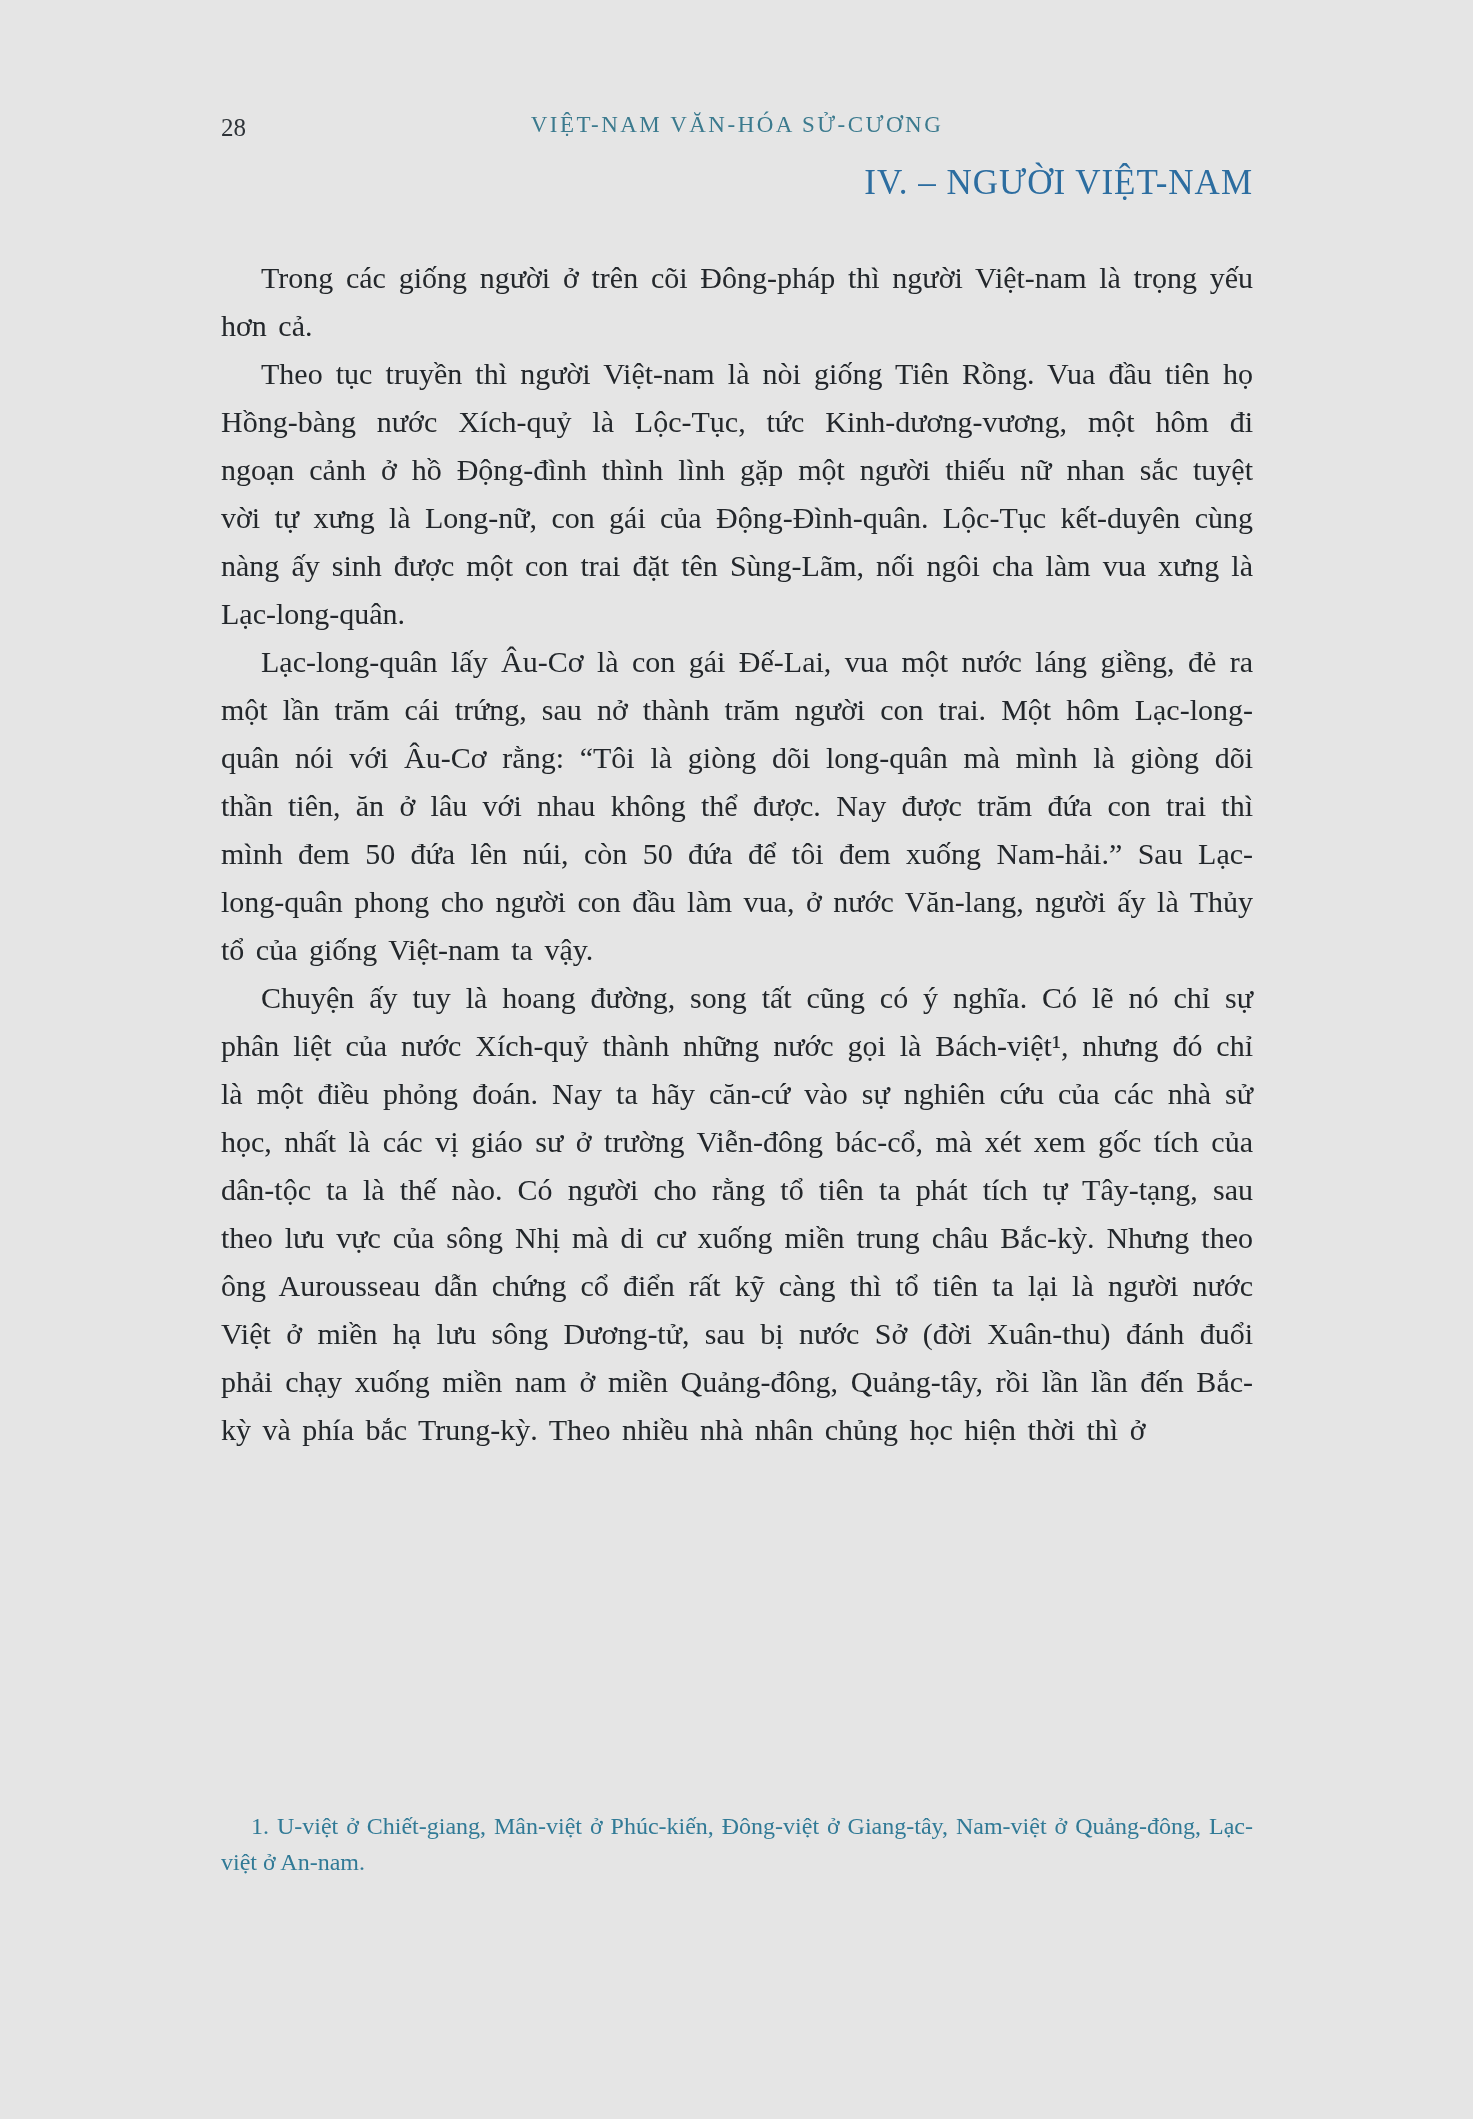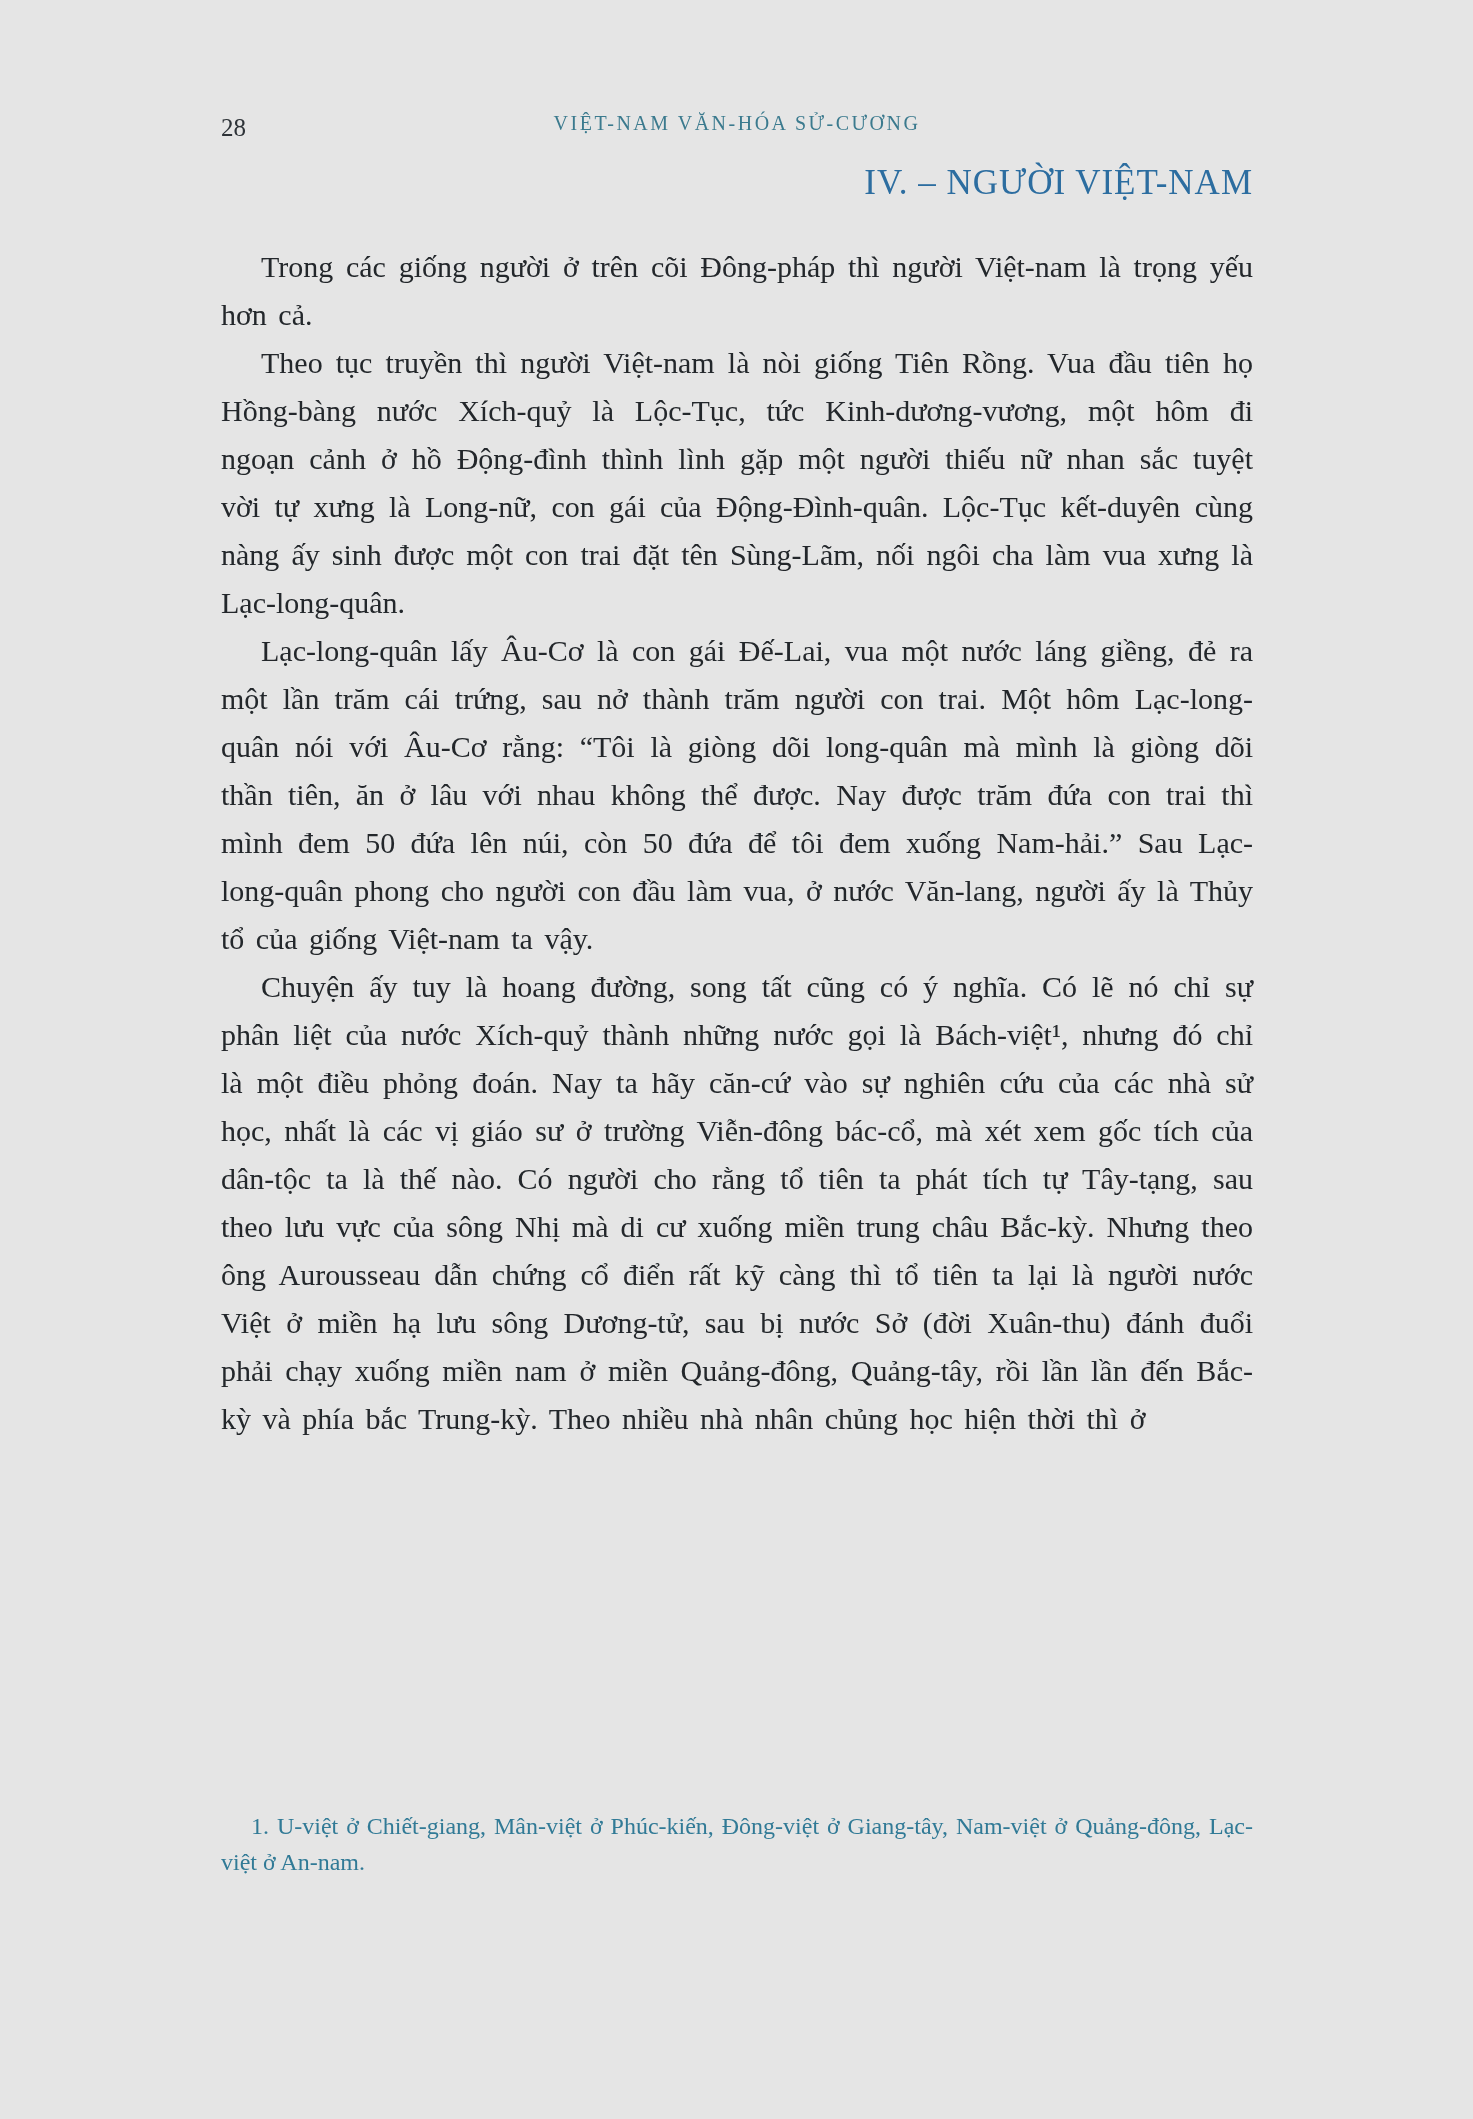--- a/index.html
+++ b/index.html
@@ -26,40 +26,40 @@
   .page-number {
     position: absolute;
     left: 0;
     top: 2px;
     font-size: 25px;
     color: #2e3338;
   }
   .running-header {
     display: block;
     text-align: center;
-    font-size: 20px;
+    font-size: 23px;
     letter-spacing: 2.5px;
     color: var(--header-color, #3b7a8e);
     font-weight: 400;
   }
   .section-title {
     position: absolute;
     top: 163px;
     left: 221px;
     width: 1032px;
     margin: 0;
     text-align: right;
     font-size: 35px;
     font-weight: 400;
     letter-spacing: 1px;
     color: var(--title-color, #2c6da0);
   }
   .body-text {
     position: absolute;
-    top: 243px;
+    top: 254px;
     left: 221px;
     width: 1032px;
   }
   .body-text p {
     margin: 0;
     font-size: 30px;
     line-height: 48px;
     text-align: justify;
     text-align-last: left;
     text-indent: 40px;

